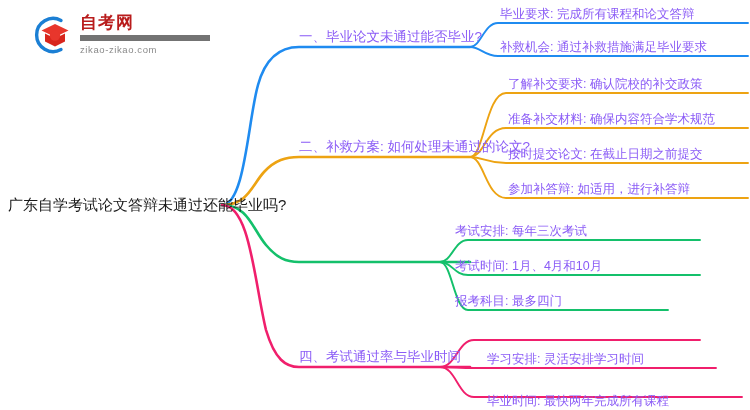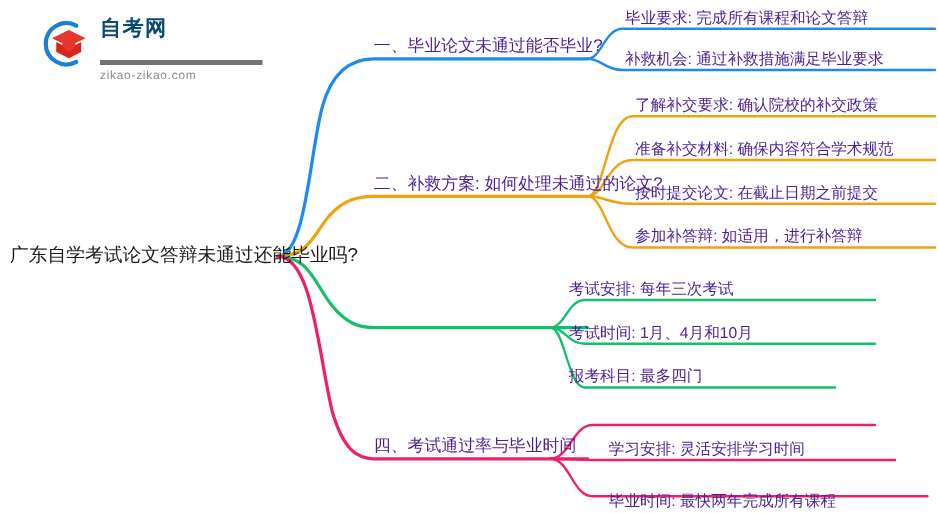--- a/index.html
+++ b/index.html
@@ -32,25 +32,25 @@
   }
   #logo-text-wrap {
     position: absolute;
     left: 52px;
     top: 0px;
     width: 130px;
   }
   #logo-title {
     font-size: 17px;
     font-weight: bold;
-    color: #0c4a6e;
+    color: #b91c1c;
     letter-spacing: 1px;
     line-height: 22px;
-    border-bottom: 4px solid #737373;
-    padding-bottom: 14px;
+    border-bottom: 6px solid #737373;
+    padding-bottom: 1px;
   }
   #logo-sub {
     font-size: 9.5px;
     color: #8a8a8a;
     letter-spacing: 0.6px;
     line-height: 16px;
     padding-top: 1px;
   }
 
   
@@ -66,21 +66,21 @@
   #labels {
     position: absolute;
     left: 0;
     top: 0;
     width: 750px;
     height: 410px;
   }
   .node-text {
     position: absolute;
     white-space: nowrap;
-    color: #4c1d95;
+    color: #8b5cf6;
     line-height: 1;
   }
   .root-text {
     font-size: 15px;
     color: #1a1a1a;
   }
   .branch-text {
     font-size: 13.5px;
   }
   .leaf-text {

